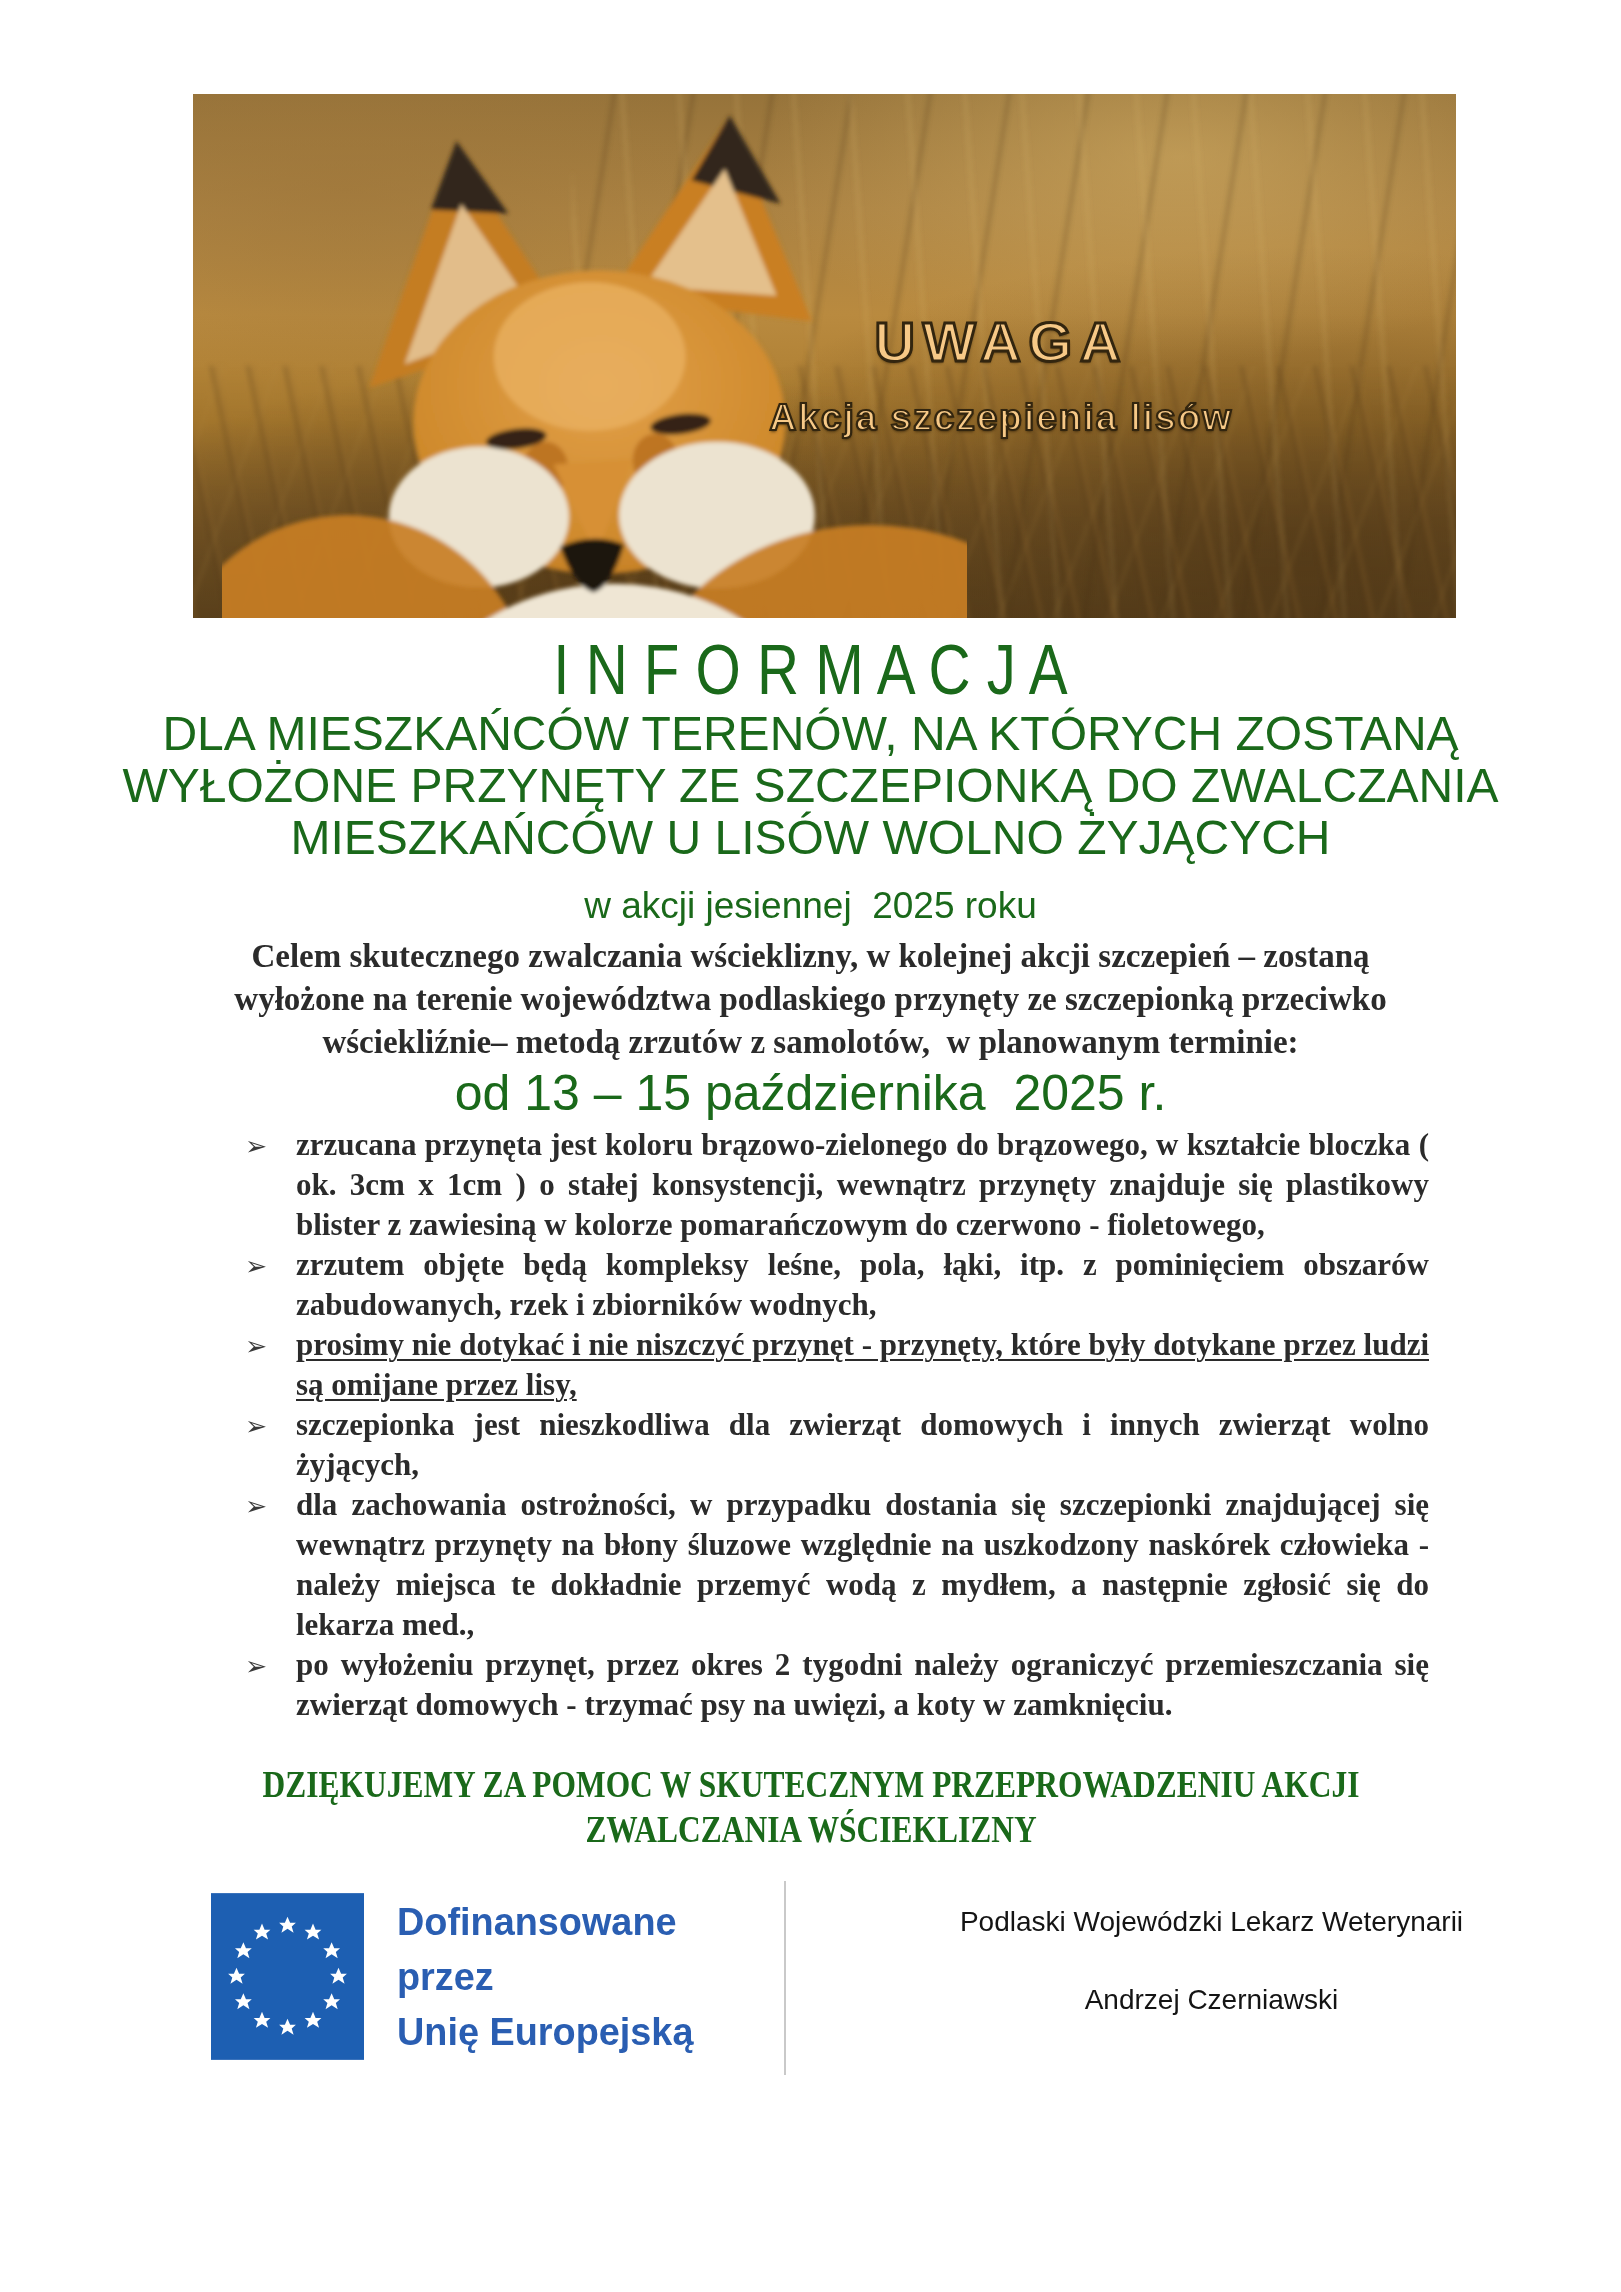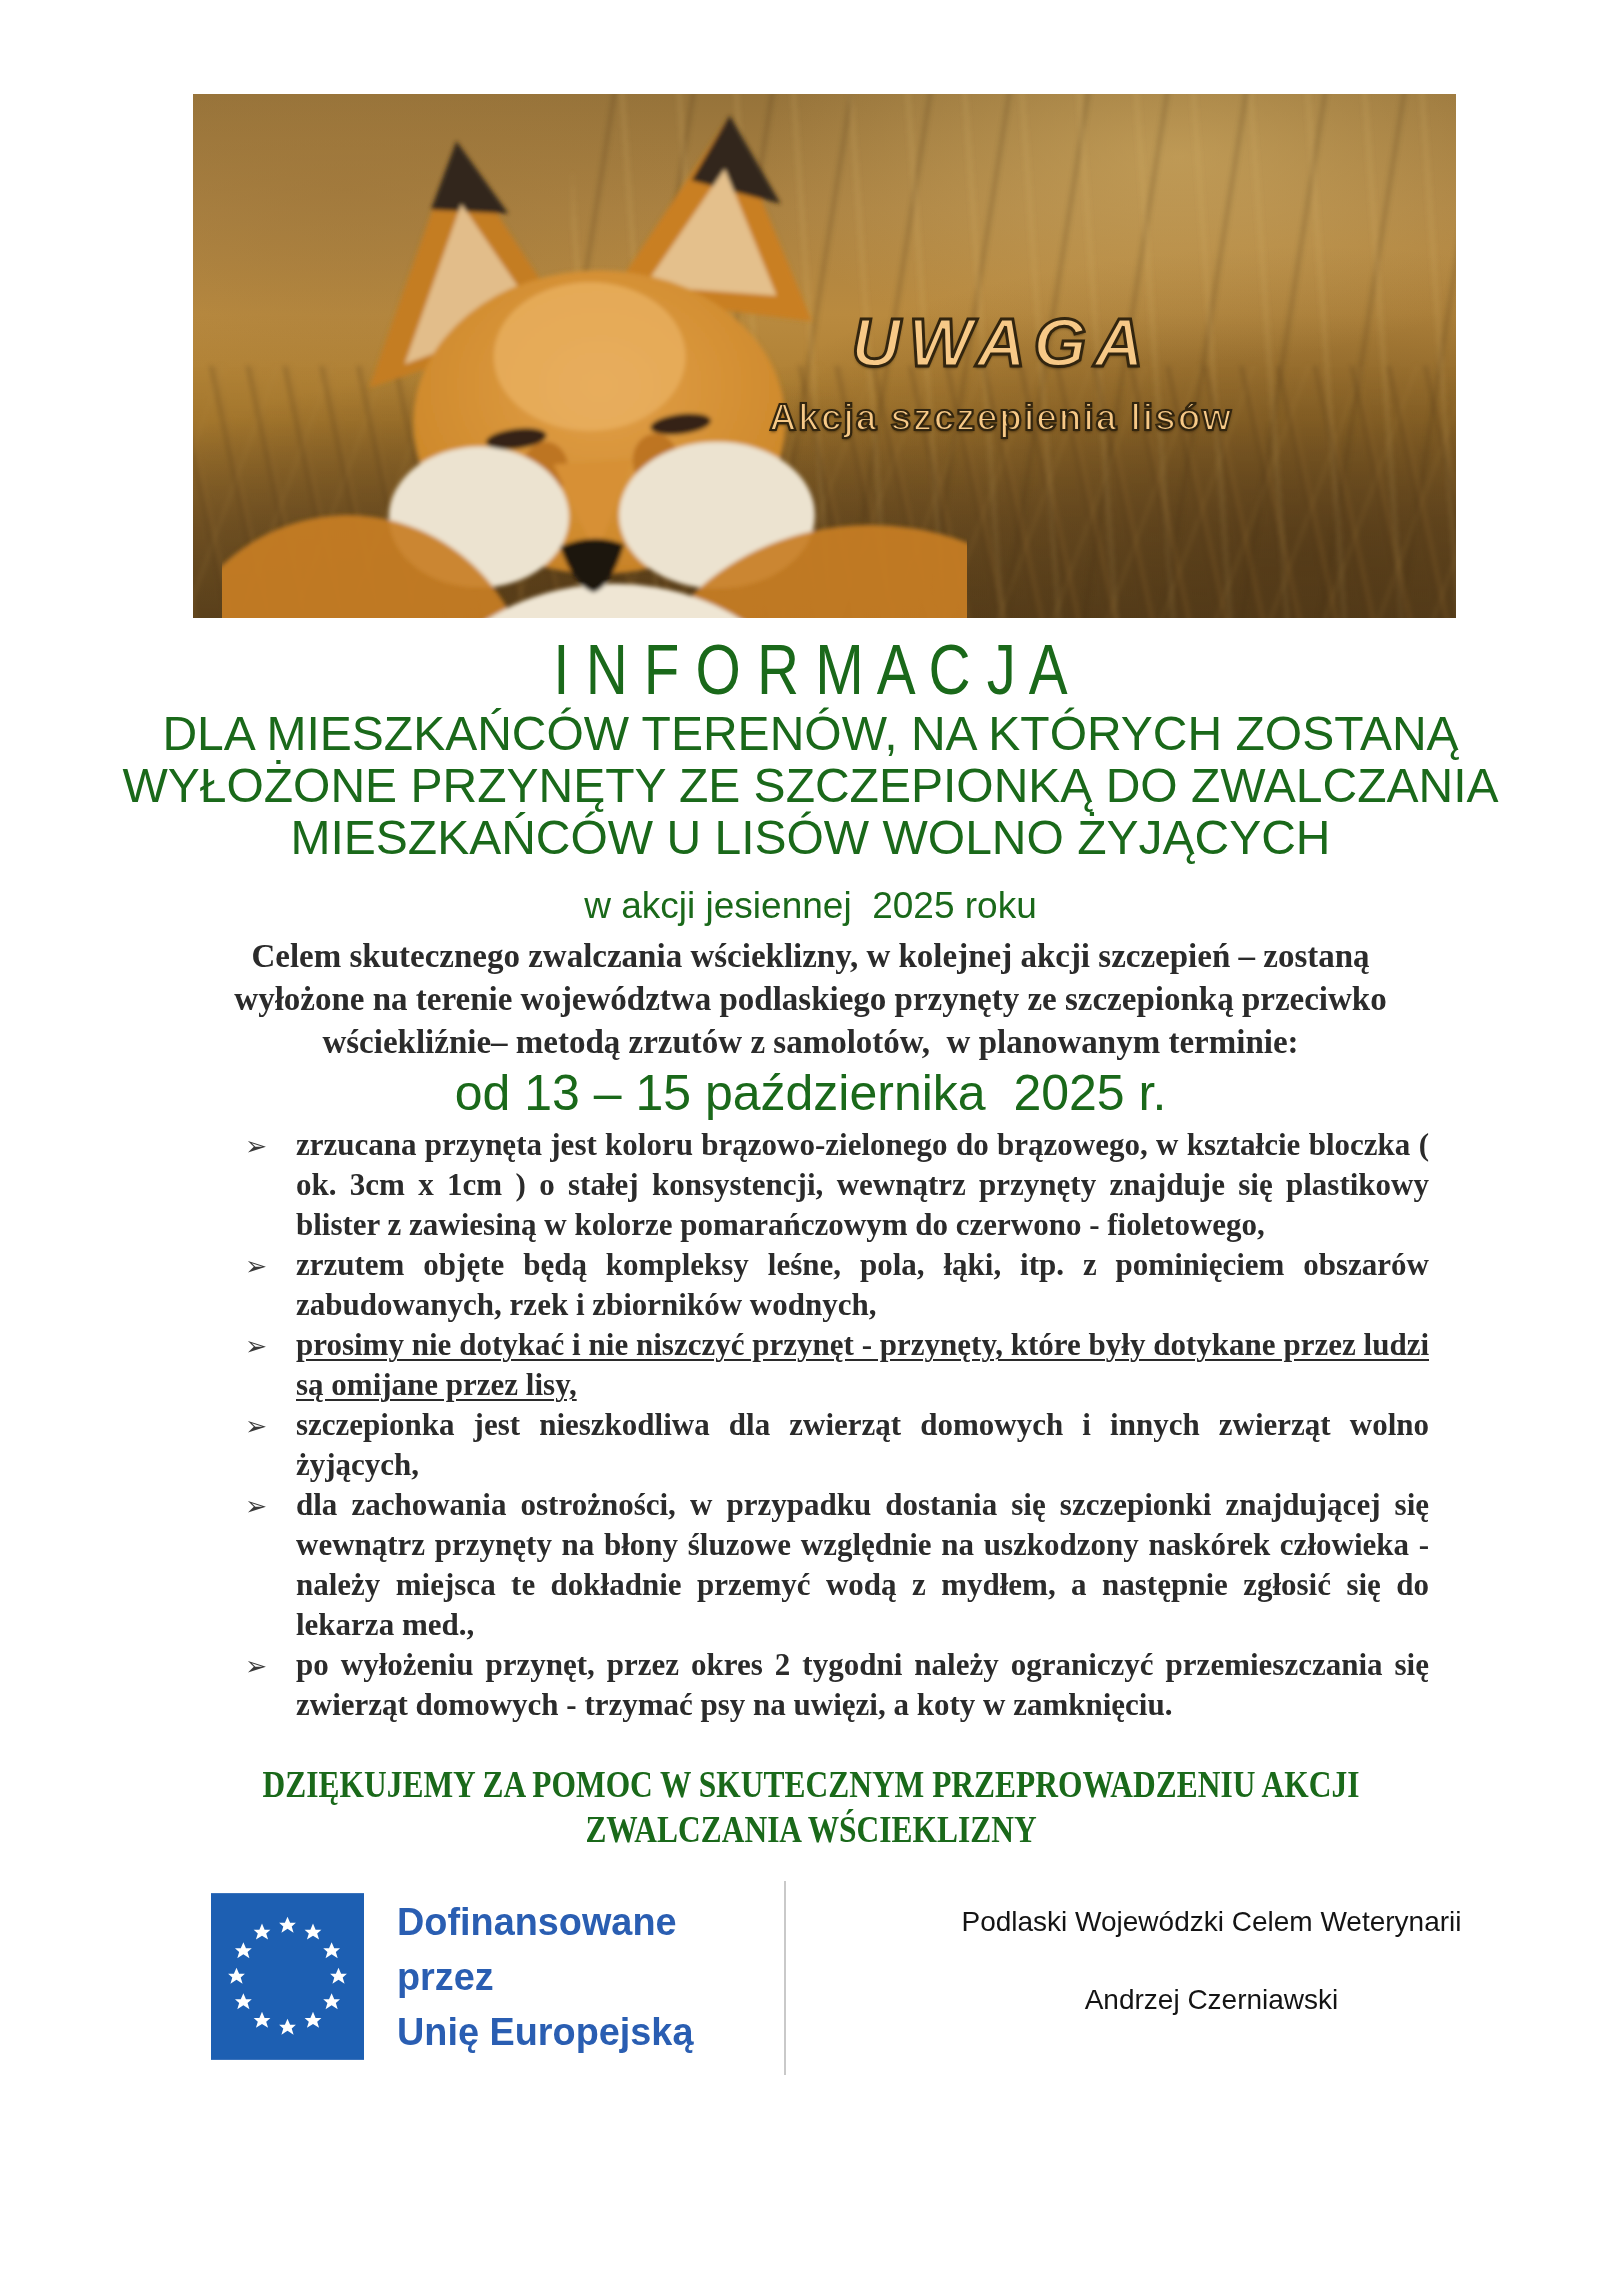--- a/index.html
+++ b/index.html
@@ -29,25 +29,24 @@
     content:"";position:absolute;left:-4%;right:-4%;top:52%;bottom:-5%;
     background:
       repeating-linear-gradient(78deg, transparent 0 15.7px, rgba(70,46,18,.30) 15.7px 18.6px, rgba(150,108,48,.22) 18.6px 23.5px, transparent 23.5px 36px),
       repeating-linear-gradient(-70deg, transparent 0 25.5px, rgba(180,140,70,.18) 25.5px 28px, transparent 28px 51px),
       linear-gradient(180deg, transparent, rgba(58,40,16,.35));
     filter:blur(2.9px);
   }
   .fox{position:absolute;left:29px;top:0;width:745px;height:524px;z-index:1;}
   .banner-text{position:absolute;left:36%;right:8%;top:206px;z-index:2;text-align:center;}
   .banner-title{
-    font-weight:bold;font-size:68px;line-height:84px;letter-spacing:7.8px;
+    font-weight:bold;font-size:56px;line-height:84px;letter-spacing:7.8px;
     color:var(--banner-title,#f7c987);
     -webkit-text-stroke:2.9px #32250f;
     text-shadow:0 0 2px #32250f,0 2px 2.9px rgba(40,26,8,.6);
-    font-style:italic;
   }
   .banner-subtitle{
     margin-top:5.9px;font-weight:bold;font-size:37px;line-height:55px;letter-spacing:2px;
     color:var(--banner-title,#f7c987);
     -webkit-text-stroke:2.2px #32250f;
     text-shadow:0 0 2px #32250f,0 2px 2.9px rgba(40,26,8,.6);
   }
 
   
   .title{
@@ -204,19 +203,19 @@
         <use href="#st" x="26" y="85"></use>
         <use href="#st" x="33" y="59"></use>
         <use href="#st" x="52" y="40"></use>
       </svg>
       <div class="eu-text">
         <div>Dofinansowane przez</div>
         <div>Unię Europejską</div>
       </div>
     </div>
     <div class="signature">
-      <div class="sig1">Podlaski Wojewódzki Celem Weterynarii</div>
+      <div class="sig1">Podlaski Wojewódzki Lekarz Weterynarii</div>
       <div class="sig2">Andrzej Czerniawski</div>
     </div>
   </div>
 
 </div>
 
 
 </body></html>

